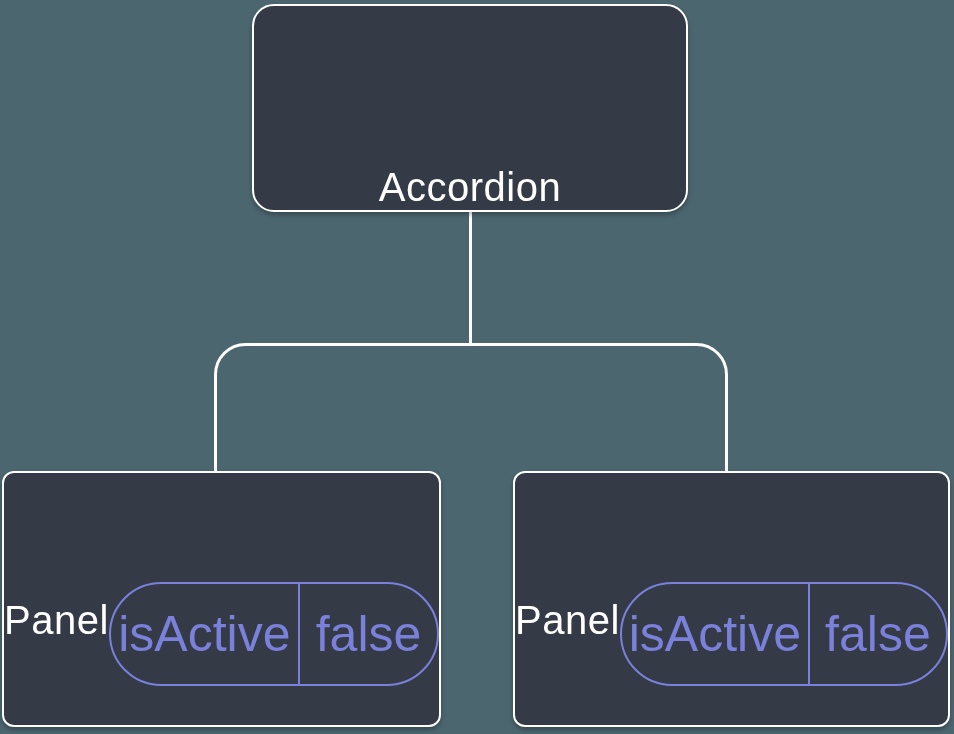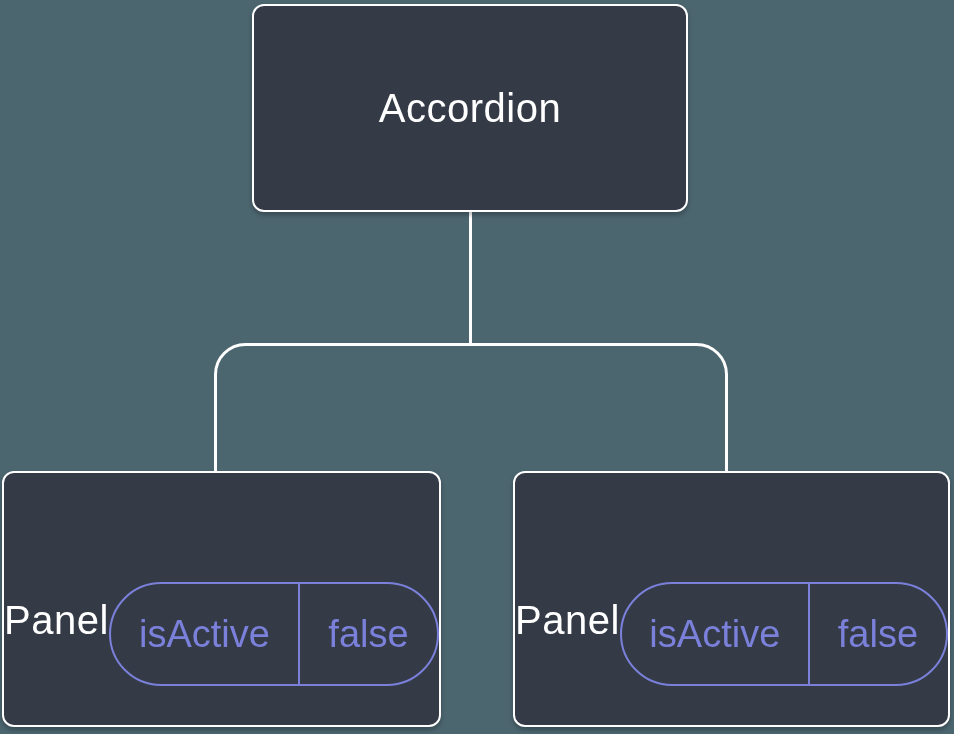--- a/index.html
+++ b/index.html
@@ -39,22 +39,23 @@
     border: 2.5px solid var(--node-border);
     border-radius: 12px;
     box-shadow: 0 3px 5px rgba(0,0,0,0.28);
     color: var(--node-text);
   }
 
   .node-root {
     left: 252px; top: 4px;
     width: 436px; height: 208px;
     display: flex;
-    align-items: center;
+    align-items: flex-end;
     justify-content: center;
+    border-radius: 22px;
   }
 
   .node-label {
     font-size: 40px;
     font-weight: 500;
     color: var(--node-text);
     letter-spacing: 0.5px;
   }
 
   .node-panel {
@@ -74,21 +75,21 @@
 
   .state-pill {
     margin-top: 28px;
     width: 368px;
     height: 104px;
     border: 2px solid var(--accent);
     border-radius: 52px;
     display: flex;
     align-items: stretch;
     color: var(--accent);
-    font-size: 38px;
+    font-size: 50px;
   }
   .pill-cell {
     display: flex;
     align-items: center;
     justify-content: center;
   }
   .pill-cell.key {
     flex: 0 0 58%;
     border-right: 2px solid var(--accent);
   }

